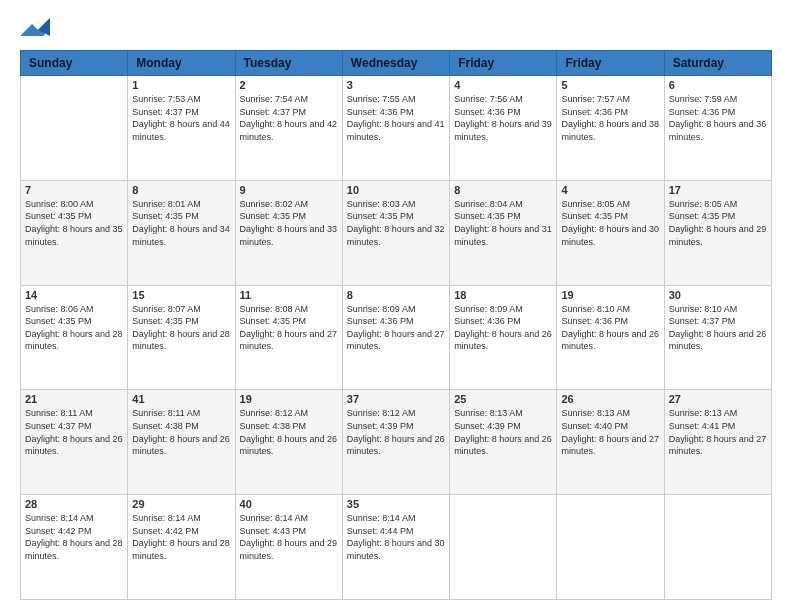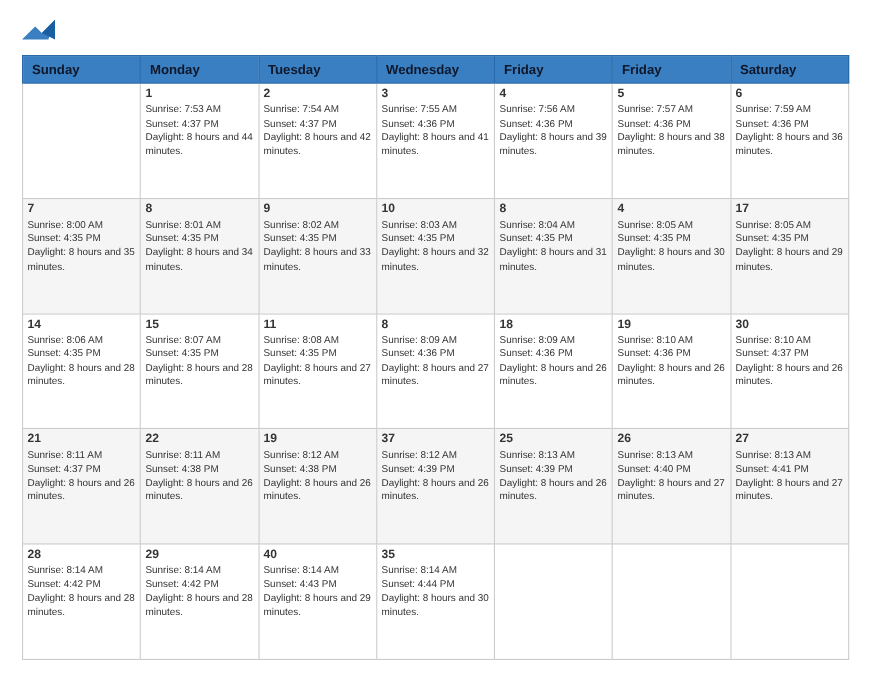--- a/index.html
+++ b/index.html
@@ -224,21 +224,21 @@
             <span class="day-num">30</span>
             <div class="day-detail">Sunrise: 8:10 AM<br>Sunset: 4:37 PM<br>Daylight: 8 hours and 26 minutes.</div>
           </td>
         </tr>
         <tr>
           <td class="row-shade">
             <span class="day-num">21</span>
             <div class="day-detail">Sunrise: 8:11 AM<br>Sunset: 4:37 PM<br>Daylight: 8 hours and 26 minutes.</div>
           </td>
           <td class="row-shade">
-            <span class="day-num">22</span>
+            <span class="day-num">41</span>
             <div class="day-detail">Sunrise: 8:11 AM<br>Sunset: 4:38 PM<br>Daylight: 8 hours and 26 minutes.</div>
           </td>
           <td class="row-shade">
             <span class="day-num">19</span>
             <div class="day-detail">Sunrise: 8:12 AM<br>Sunset: 4:38 PM<br>Daylight: 8 hours and 26 minutes.</div>
           </td>
           <td class="row-shade">
             <span class="day-num">37</span>
             <div class="day-detail">Sunrise: 8:12 AM<br>Sunset: 4:39 PM<br>Daylight: 8 hours and 26 minutes.</div>
           </td>

